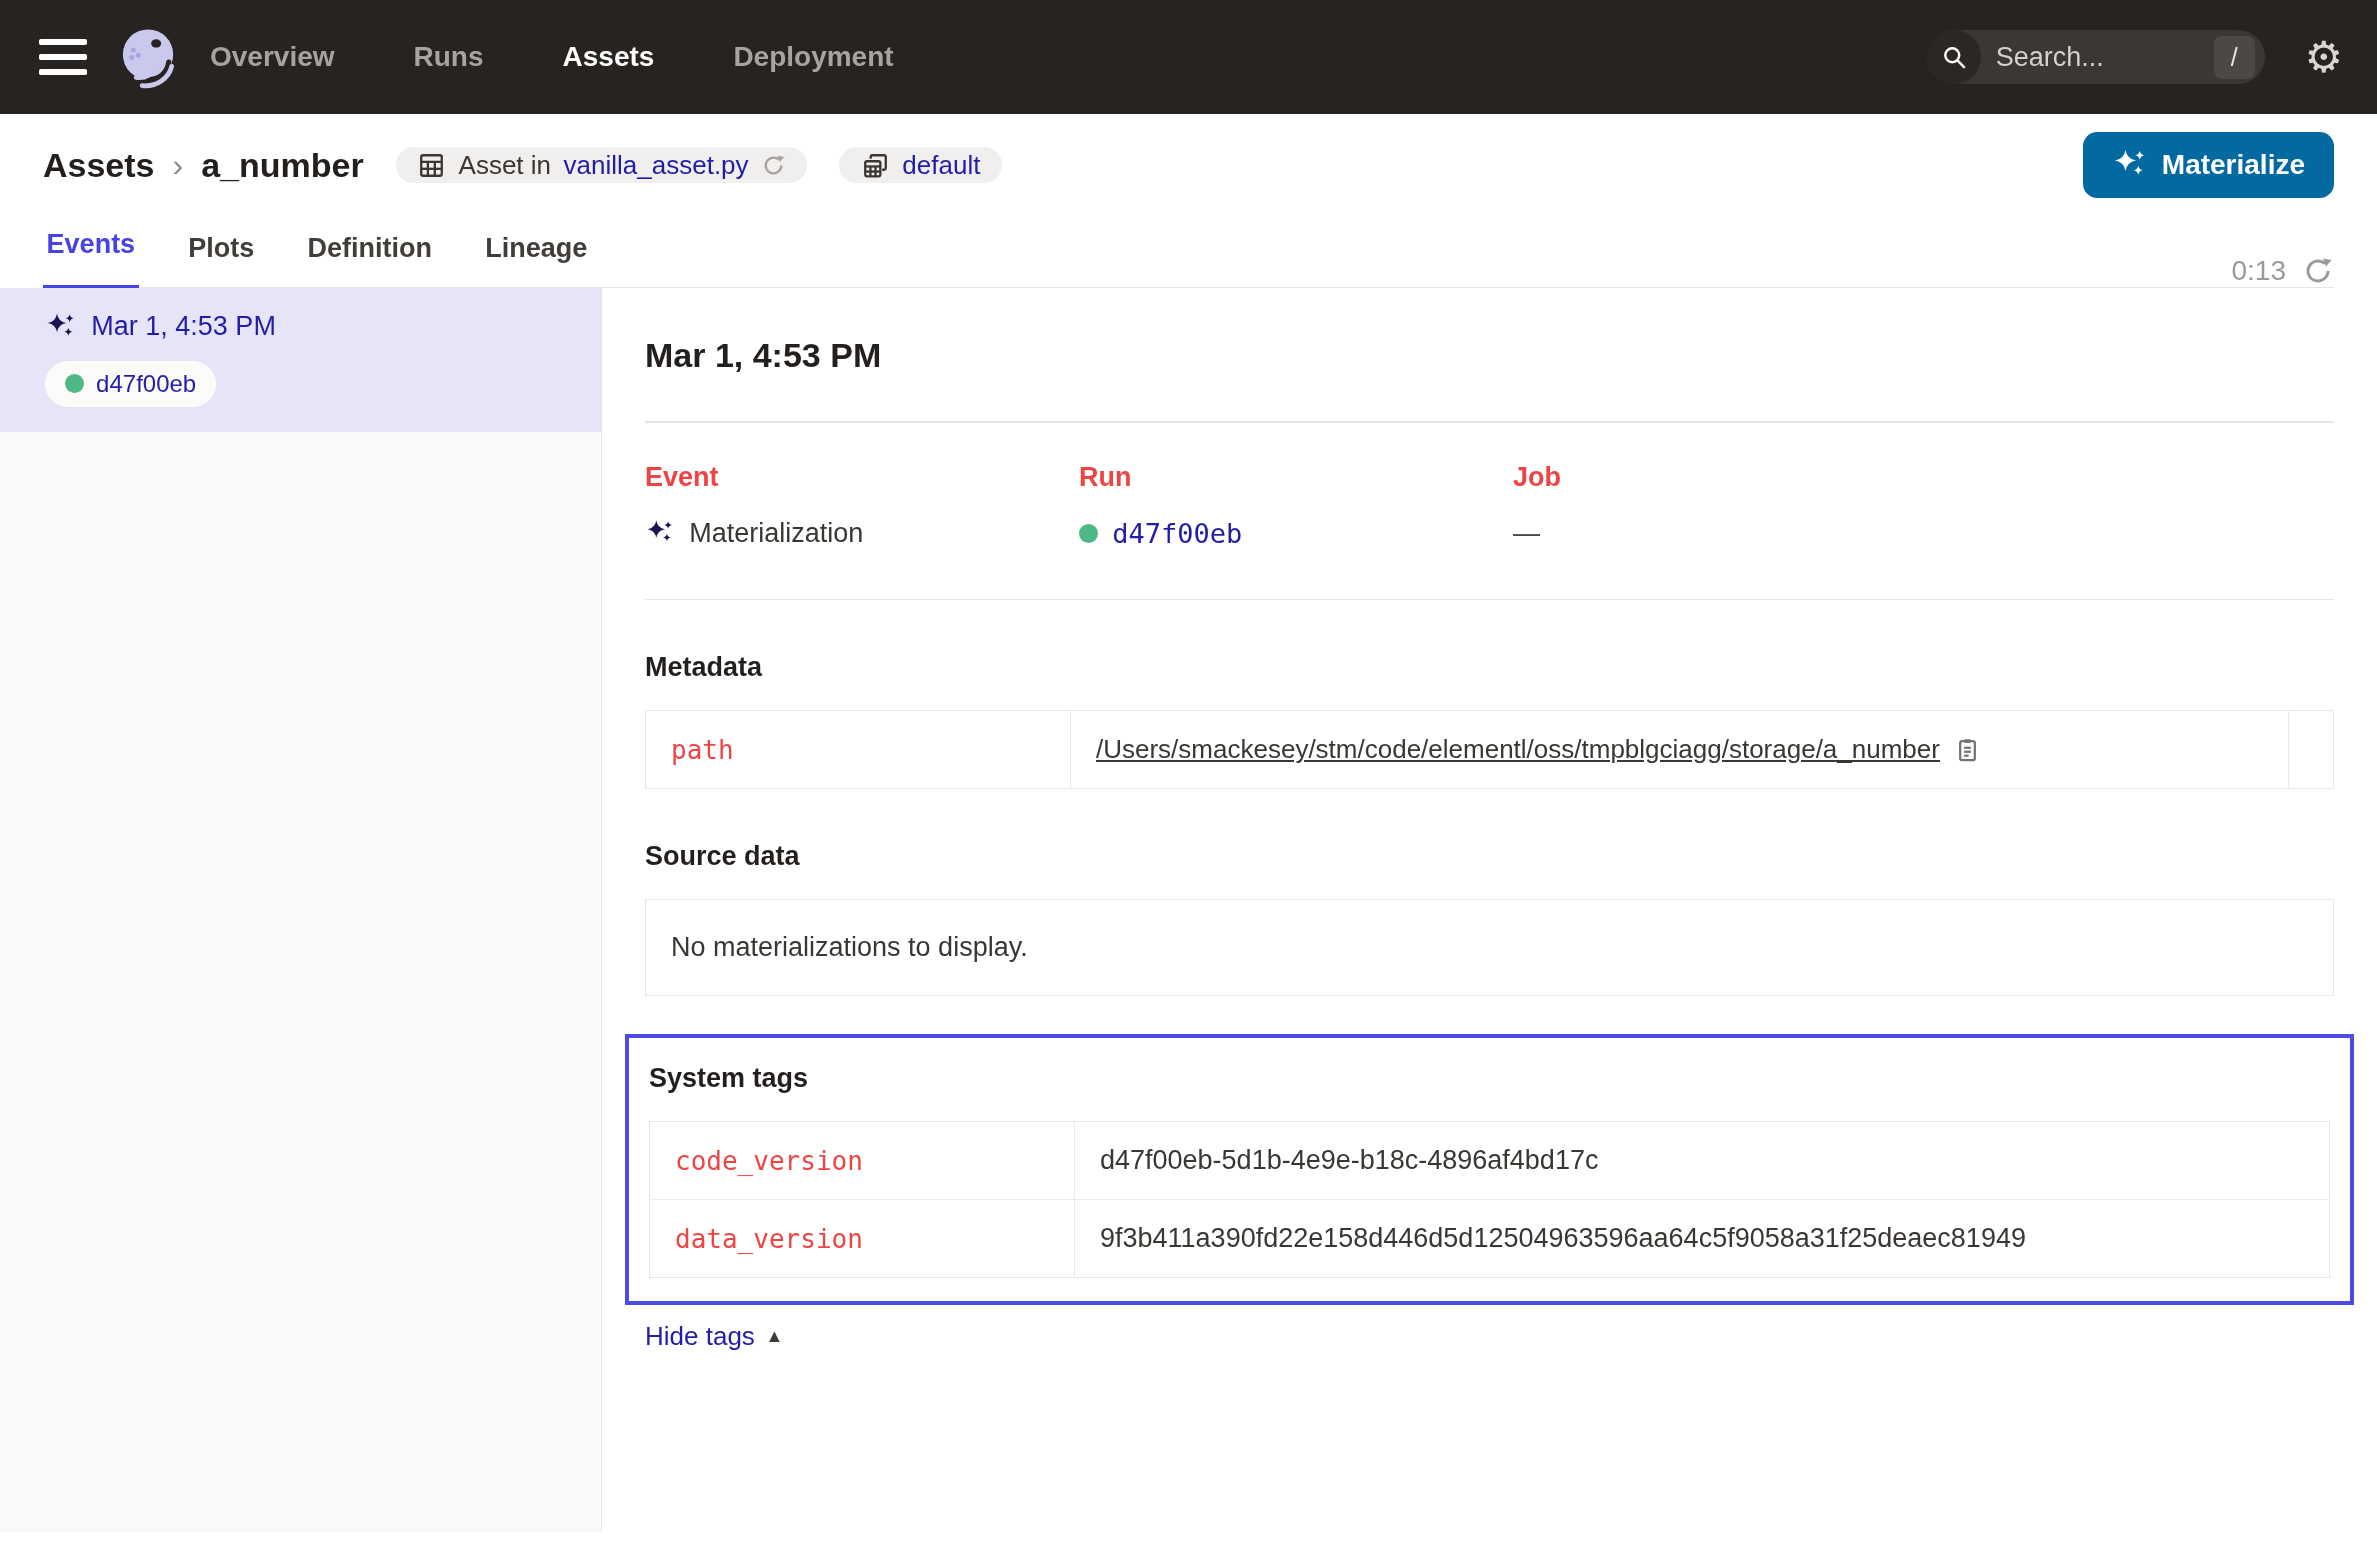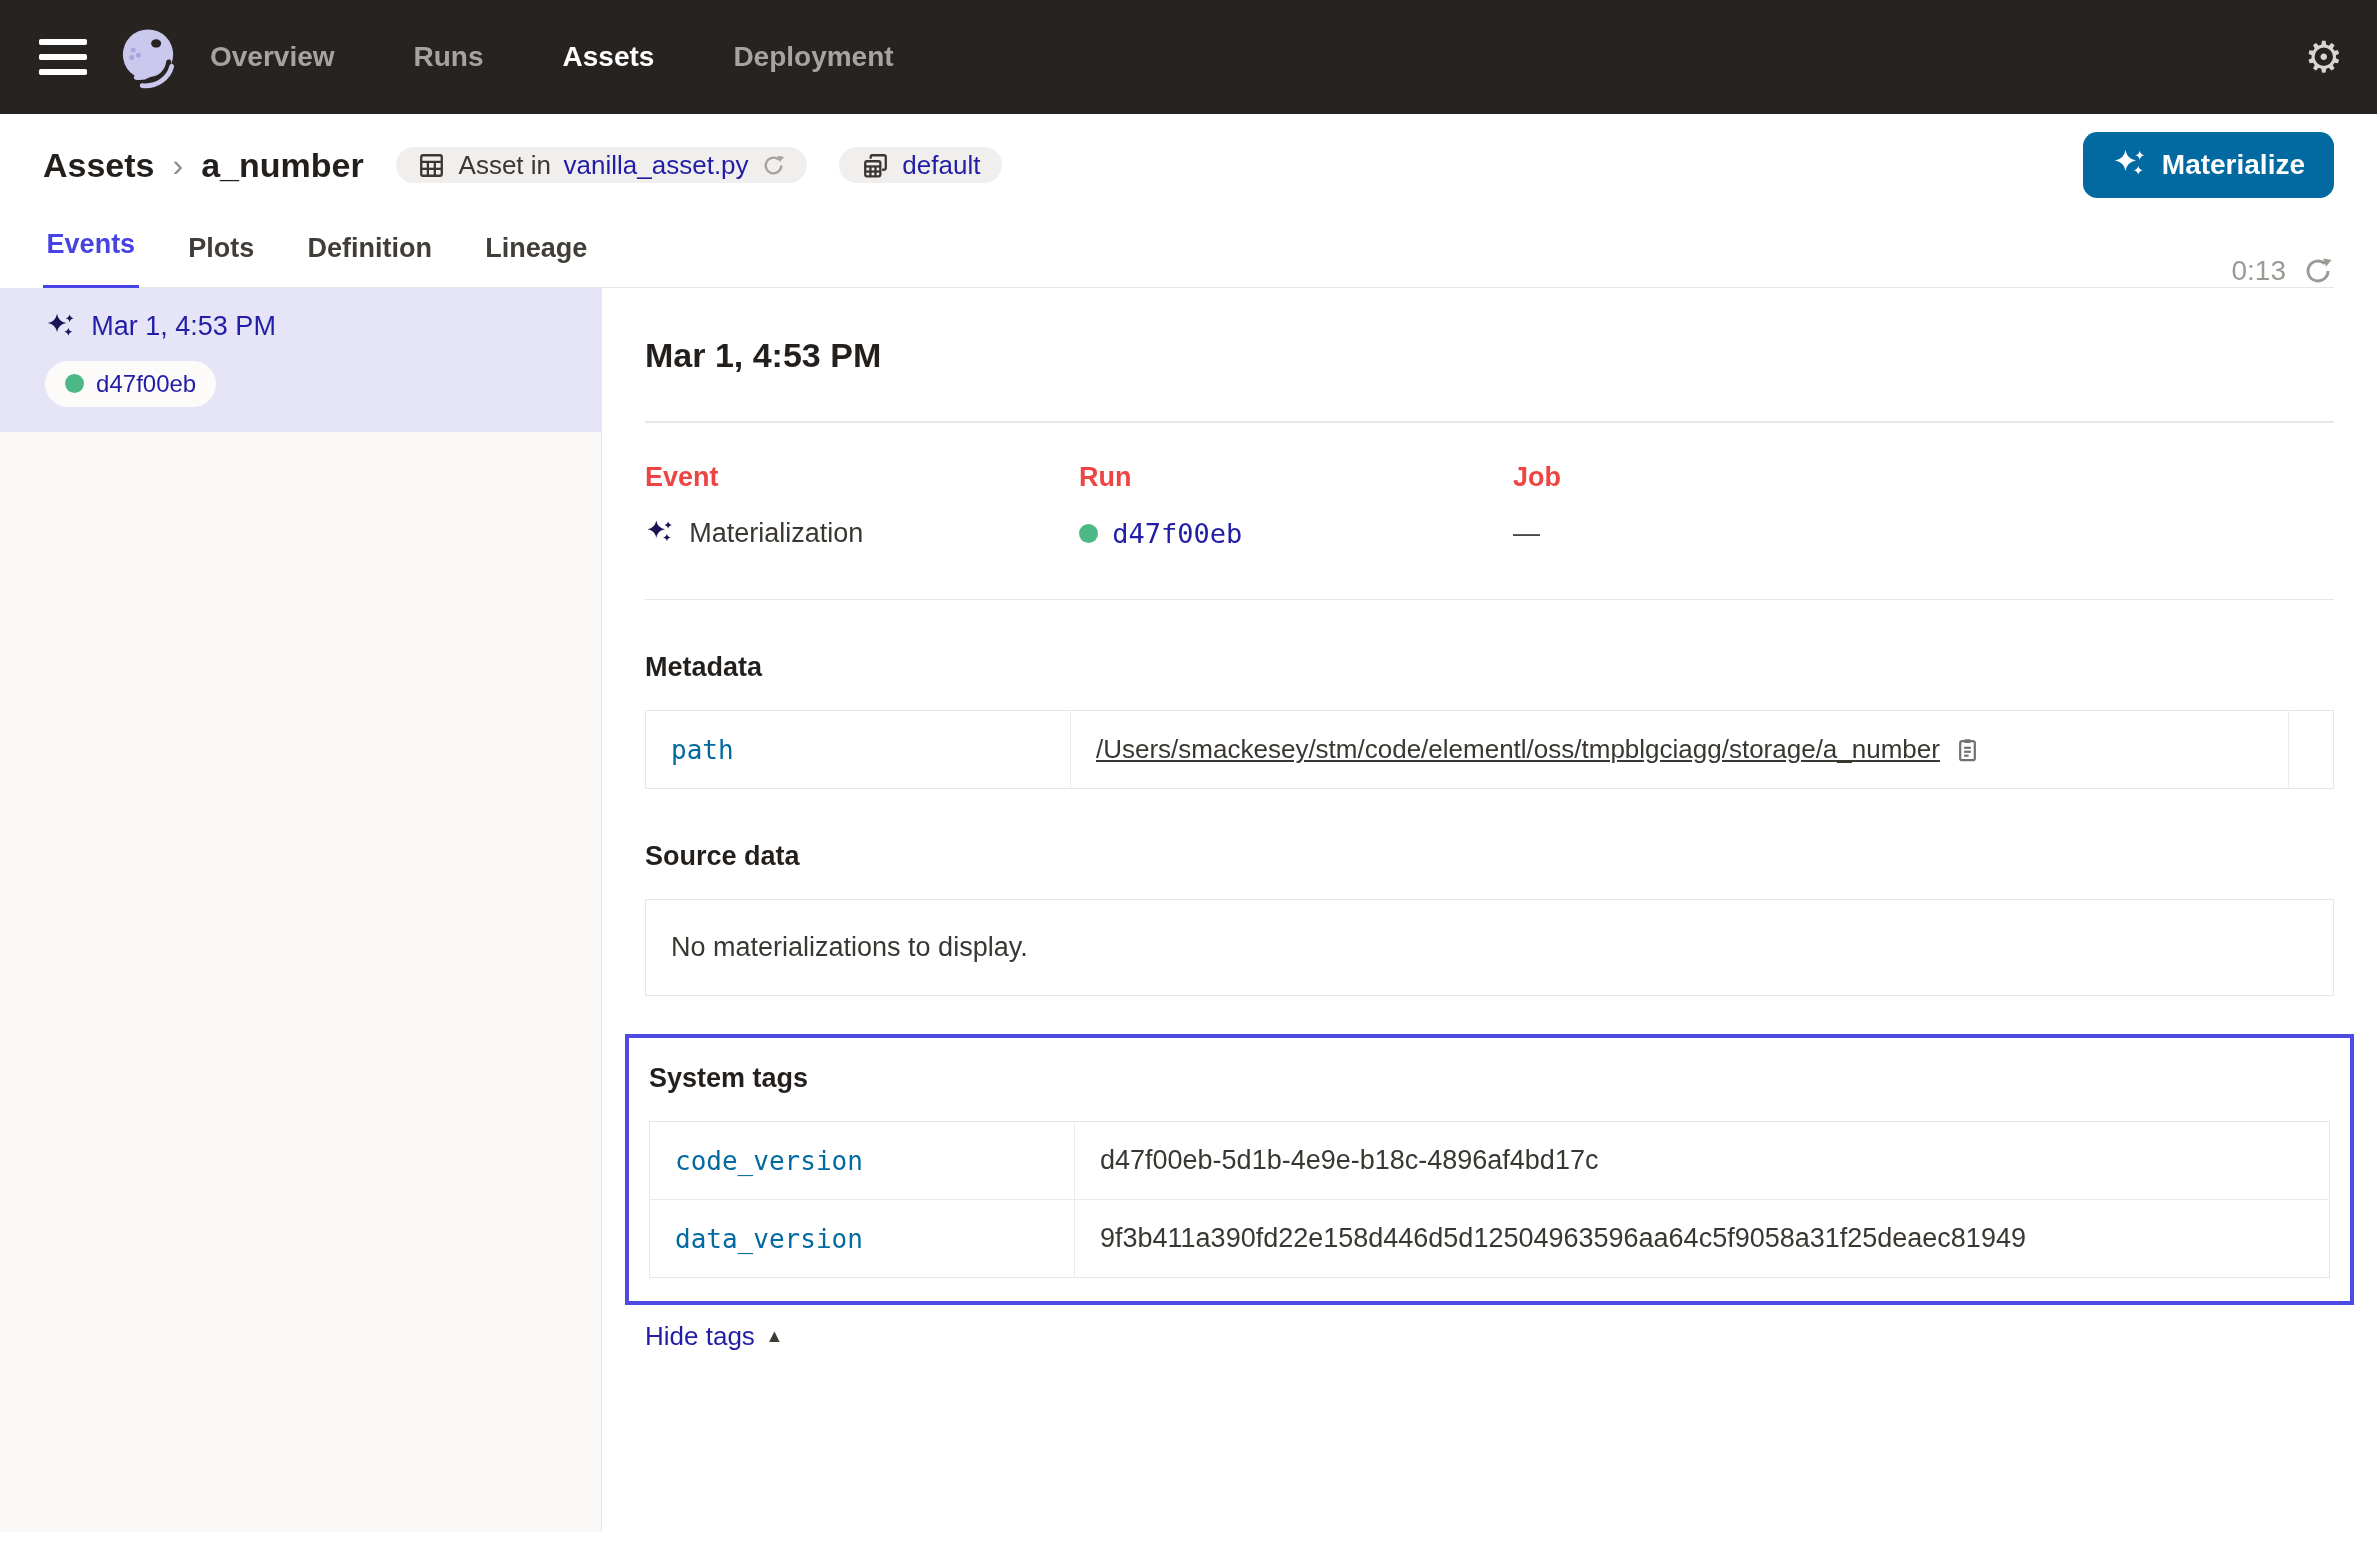--- a/index.html
+++ b/index.html
@@ -63,21 +63,21 @@
   .mono { font-family:"DejaVu Sans Mono", monospace; }
   .navy-link { color:#221DA6; cursor:pointer; }
   .dash { color:#4A4642; }
 
   .section-h { margin-top:52px; font-size:27px; font-weight:700; color:#231F1D; }
   .kv-table { margin-top:27px; border:1.8px solid #E8E6E3; }
   .kv-row { display:grid; grid-template-columns:425px 1fr 45px; }
   .kv-row + .kv-row { border-top:1.8px solid #ECEBE9; }
   .kv-row.two-col { grid-template-columns:425px 1fr; }
   .kv-cell { padding:23px 25px; display:flex; align-items:center; min-height:75px; }
-  .kv-key { font-family:"DejaVu Sans Mono", monospace; font-size:26px; color:#0369a1; border-right:1.8px solid #ECEBE9; }
+  .kv-key { font-family:"DejaVu Sans Mono", monospace; font-size:26px; color:#ef4444; border-right:1.8px solid #ECEBE9; }
   .kv-val { font-size:27px; color:#3A3733; gap:14.3px; }
   .kv-extra { border-left:1.8px solid #ECEBE9; }
   .path-link { font-family:Liberation Sans, sans-serif; font-size:26px; color:#3A3733; text-decoration:underline; cursor:pointer; }
   .copy-icon { cursor:pointer; color:#76736F; flex:none; }
 
   .empty-box { margin-top:27px; border:1.8px solid #E8E6E3; padding:32px 25px; font-size:27px; color:#3A3733; }
 
   .highlight { margin:38px -19.6px 0; border:4.5px solid #4E4BE2; padding:3.6px 19.6px 23px; }
   .hide-link { margin-top:16px; display:inline-flex; align-items:center; gap:10.7px; font-size:26px; color:#221DA6; cursor:pointer; }
   .hide-caret { font-size:18px; color:#3F3B37; }
@@ -103,20 +103,30 @@
     <circle cx="12" cy="24" r="1.7" fill="#A9A5E2"></circle>
     <circle cx="16.5" cy="22.5" r="1.7" fill="#A9A5E2"></circle>
   </svg>
   <div class="nav">
     <div class="nav-item">Overview</div>
     <div class="nav-item">Runs</div>
     <div class="nav-item active">Assets</div>
     <div class="nav-item">Deployment</div>
   </div>
   <div class="topbar-spacer"></div>
+  <div class="search">
+    <div class="search-circle">
+      <svg width="27" height="27" viewBox="0 0 24 24" fill="none" stroke="#FFFFFF" stroke-width="2.2">
+        <circle cx="10" cy="10" r="6.2"></circle>
+        <line x1="14.6" y1="14.6" x2="20.5" y2="20.5" stroke-linecap="round"></line>
+      </svg>
+    </div>
+    <span class="search-placeholder">Search...</span>
+    <span class="slash-badge">/</span>
+  </div>
   <div class="gear">⚙</div>
 </div>
 
 <div class="page-header">
   <div class="crumb-row">
     <span class="crumb link">Assets</span>
     <span class="crumb-sep">›</span>
     <span class="crumb">a_number</span>
 
     <span class="chip">

